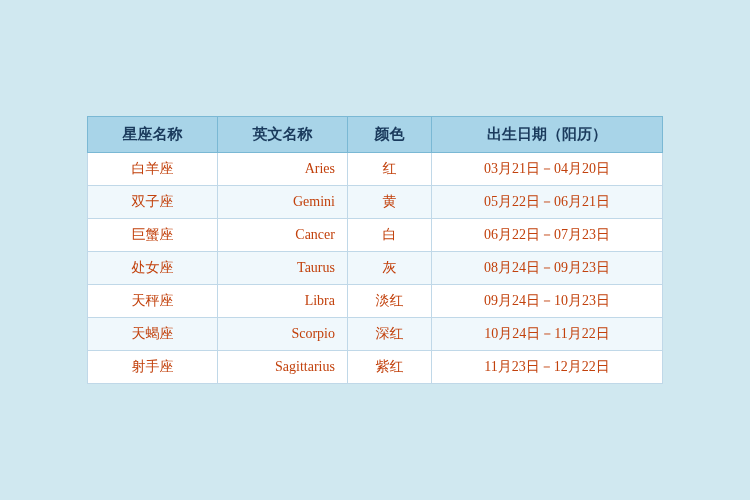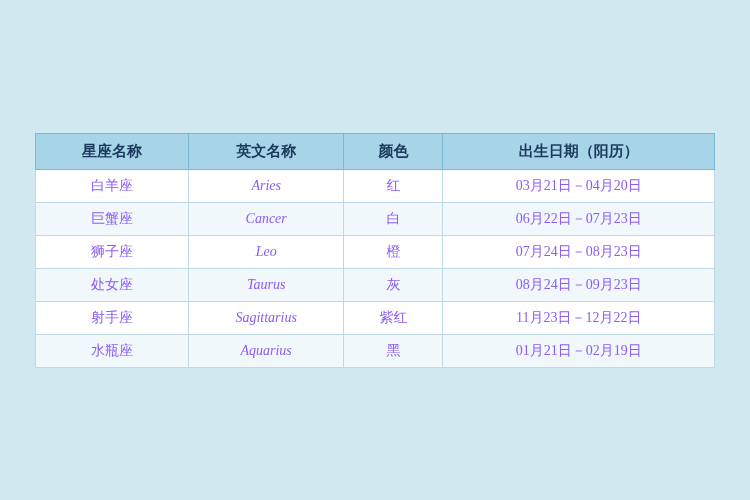--- a/index.html
+++ b/index.html
@@ -13,21 +13,21 @@
       display: flex;
       justify-content: center;
       align-items: center;
       width: 750px;
       min-height: 500px;
       font-family: "SimSun", "宋体", serif;
       font-size: 14px;
     }
 
     .container {
-      width: 680px;
+      width: 576px;
       margin: 20px auto;
     }
 
     table {
       width: 100%;
       border-collapse: collapse;
       background-color: #ffffff;
     }
 
     thead tr {
@@ -48,30 +48,30 @@
     }
 
     tbody tr:nth-child(even) {
       background-color: #f0f8fc;
     }
 
     tbody td {
       border: 1px solid #c0d8e8;
       padding: 7px 12px;
       text-align: center;
-      color: #8b5cf6;
+      color: #c2410c;
       font-size: 14px;
     }
 
     tbody td:first-child {
       font-weight: normal;
     }
 
     tbody td:nth-child(2) {
-      font-style: italic;
+      text-align: right;
     }
   </style>
 </head>
 <body>
 
 <div class="container">
   <table>
     <thead>
       <tr>
         <th>星座名称</th>
@@ -81,44 +81,50 @@
       </tr>
     </thead>
     <tbody id="table-body">
     <tr>
           <td>白羊座</td>
           <td>Aries</td>
           <td>红</td>
           <td>03月21日－04月20日</td>
         </tr>
         <tr>
+          <td>双子座</td>
+          <td>Gemini</td>
+          <td>黄</td>
+          <td>05月22日－06月21日</td>
+        </tr>
+        <tr>
           <td>巨蟹座</td>
           <td>Cancer</td>
           <td>白</td>
           <td>06月22日－07月23日</td>
-        </tr>
-        <tr>
-          <td>狮子座</td>
-          <td>Leo</td>
-          <td>橙</td>
-          <td>07月24日－08月23日</td>
         </tr>
         <tr>
           <td>处女座</td>
           <td>Taurus</td>
           <td>灰</td>
           <td>08月24日－09月23日</td>
         </tr>
         <tr>
+          <td>天秤座</td>
+          <td>Libra</td>
+          <td>淡红</td>
+          <td>09月24日－10月23日</td>
+        </tr>
+        <tr>
+          <td>天蝎座</td>
+          <td>Scorpio</td>
+          <td>深红</td>
+          <td>10月24日－11月22日</td>
+        </tr>
+        <tr>
           <td>射手座</td>
           <td>Sagittarius</td>
           <td>紫红</td>
           <td>11月23日－12月22日</td>
-        </tr>
-        <tr>
-          <td>水瓶座</td>
-          <td>Aquarius</td>
-          <td>黑</td>
-          <td>01月21日－02月19日</td>
         </tr>
       </tbody>
   </table>
 </div>
 
 </body></html>

